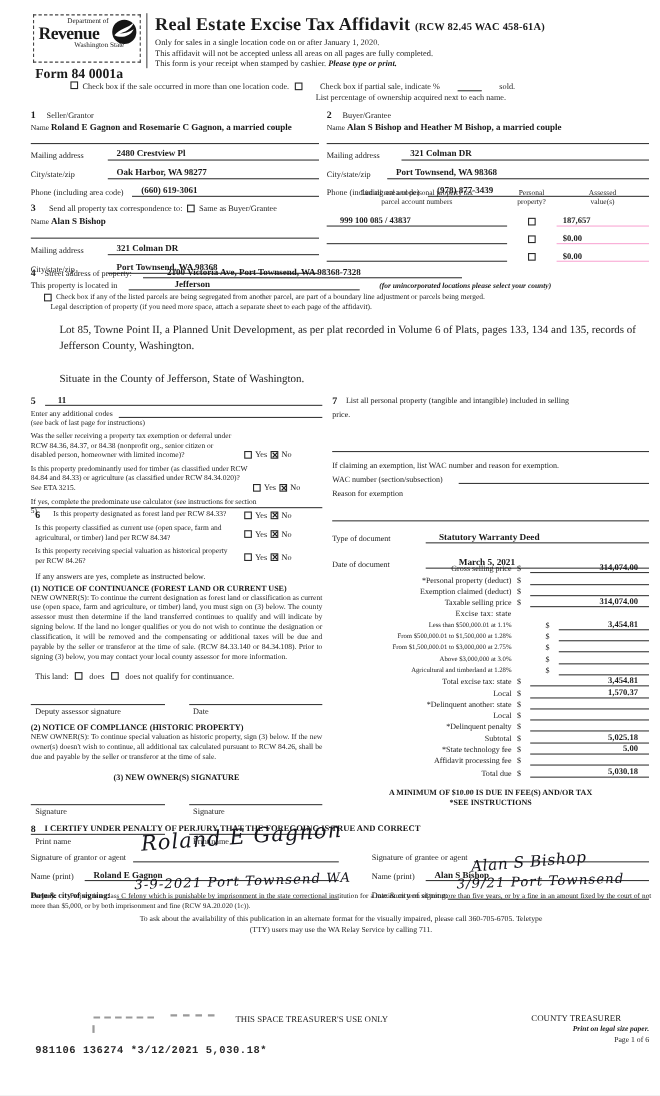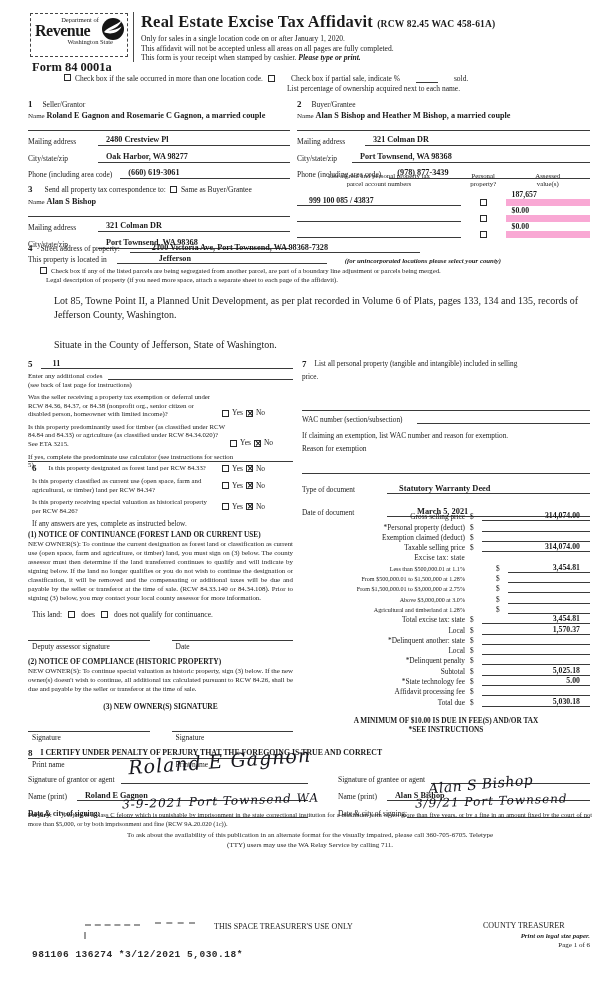--- a/index.html
+++ b/index.html
@@ -33,21 +33,21 @@
   
   .frow { display:flex; align-items:flex-end; font-size:7.5px; margin-bottom:5.5px; }
   .frow .lab { flex:none; padding-right:8px; }
   .frow .val { flex:1; border-bottom:1px solid #3a3a3a; font-weight:bold; font-size:8.2px; padding-left:8px; line-height:10px; }
   
   .ptab { font-size:6.8px; }
   .phead { display:flex; text-align:center; line-height:8px; margin-bottom:2px; }
   .prow { display:flex; align-items:flex-end; height:16px; }
   .pc1 { width:165px; } .pc2 { width:45px; text-align:center; } .pc3 { width:85px; }
   .prow .pc1 { border-bottom:1px solid #3a3a3a; font-weight:bold; font-size:7.8px; padding-left:12px; }
-  .prow .pc3 { border-bottom:7px solid #f9a8d4; font-weight:bold; font-size:7.8px; padding-left:6px; }
+  .prow .pc3 { border-bottom:1px solid #f9a8d4; font-weight:bold; font-size:7.8px; padding-left:6px; }
   
   .qrow { display:flex; margin-bottom:4px; }
   .qtext { width:186px; font-size:6.8px; line-height:8.6px; }
   .yn { width:72px; display:flex; align-items:center; gap:3px; font-size:7.5px; padding-left:8px; }
   
   .taxrow { display:flex; align-items:flex-end; height:10.3px; font-size:7.3px; }
   .taxrow .tl { width:168px; text-align:right; padding-right:5px; line-height:8px; }
   .taxrow .dol { width:12px; flex:none; }
   .taxrow .tv { flex:1; border-bottom:1px solid #3a3a3a; text-align:right; font-weight:bold; font-size:7.8px; padding-right:10px; line-height:9px; }
   .taxrow.br .tl { font-size:6.1px; }
@@ -338,25 +338,25 @@
     </div>
   </div>
 
   <div class="abs" style="left:302px; top:359px; width:288px;">
     <div style="display:flex; font-size:7.3px;">
       <span class="secno">7</span>
       <span>List all personal property (tangible and intangible) included in selling</span>
     </div>
     <div style="font-size:7.3px; margin-top:3px;">price.</div>
     <div class="ul" style="height:30px;"></div>
+    <div style="font-size:7.3px; margin-top:7px;">If claiming an exemption, list WAC number and reason for exemption.</div>
     <div style="display:flex; align-items:flex-end; font-size:7.3px; margin-top:4px;">
       <span style="padding-right:14px;">WAC number (section/subsection)</span>
       <span class="ul" style="flex:1; height:9px;"></span>
     </div>
-    <div style="font-size:7.3px; margin-top:7px;">If claiming an exemption, list WAC number and reason for exemption.</div>
     <div style="font-size:7.3px; margin-top:4px;">Reason for exemption</div>
     <div class="ul" style="height:21px;"></div>
 
     <div style="display:flex; align-items:flex-end; font-size:7.3px; margin-top:10px;">
       <span style="padding-right:14px; width:85px;">Type of document</span>
       <span class="ul b" style="flex:1; font-size:8.4px; padding-left:12px;">Statutory Warranty Deed</span>
     </div>
     <div style="display:flex; align-items:flex-end; font-size:7.3px; margin-top:13px;">
       <span style="padding-right:14px; width:85px;">Date of document</span>
       <span class="ul b" style="flex:1; font-size:8.4px; padding-left:30px;">March 5, 2021</span>

